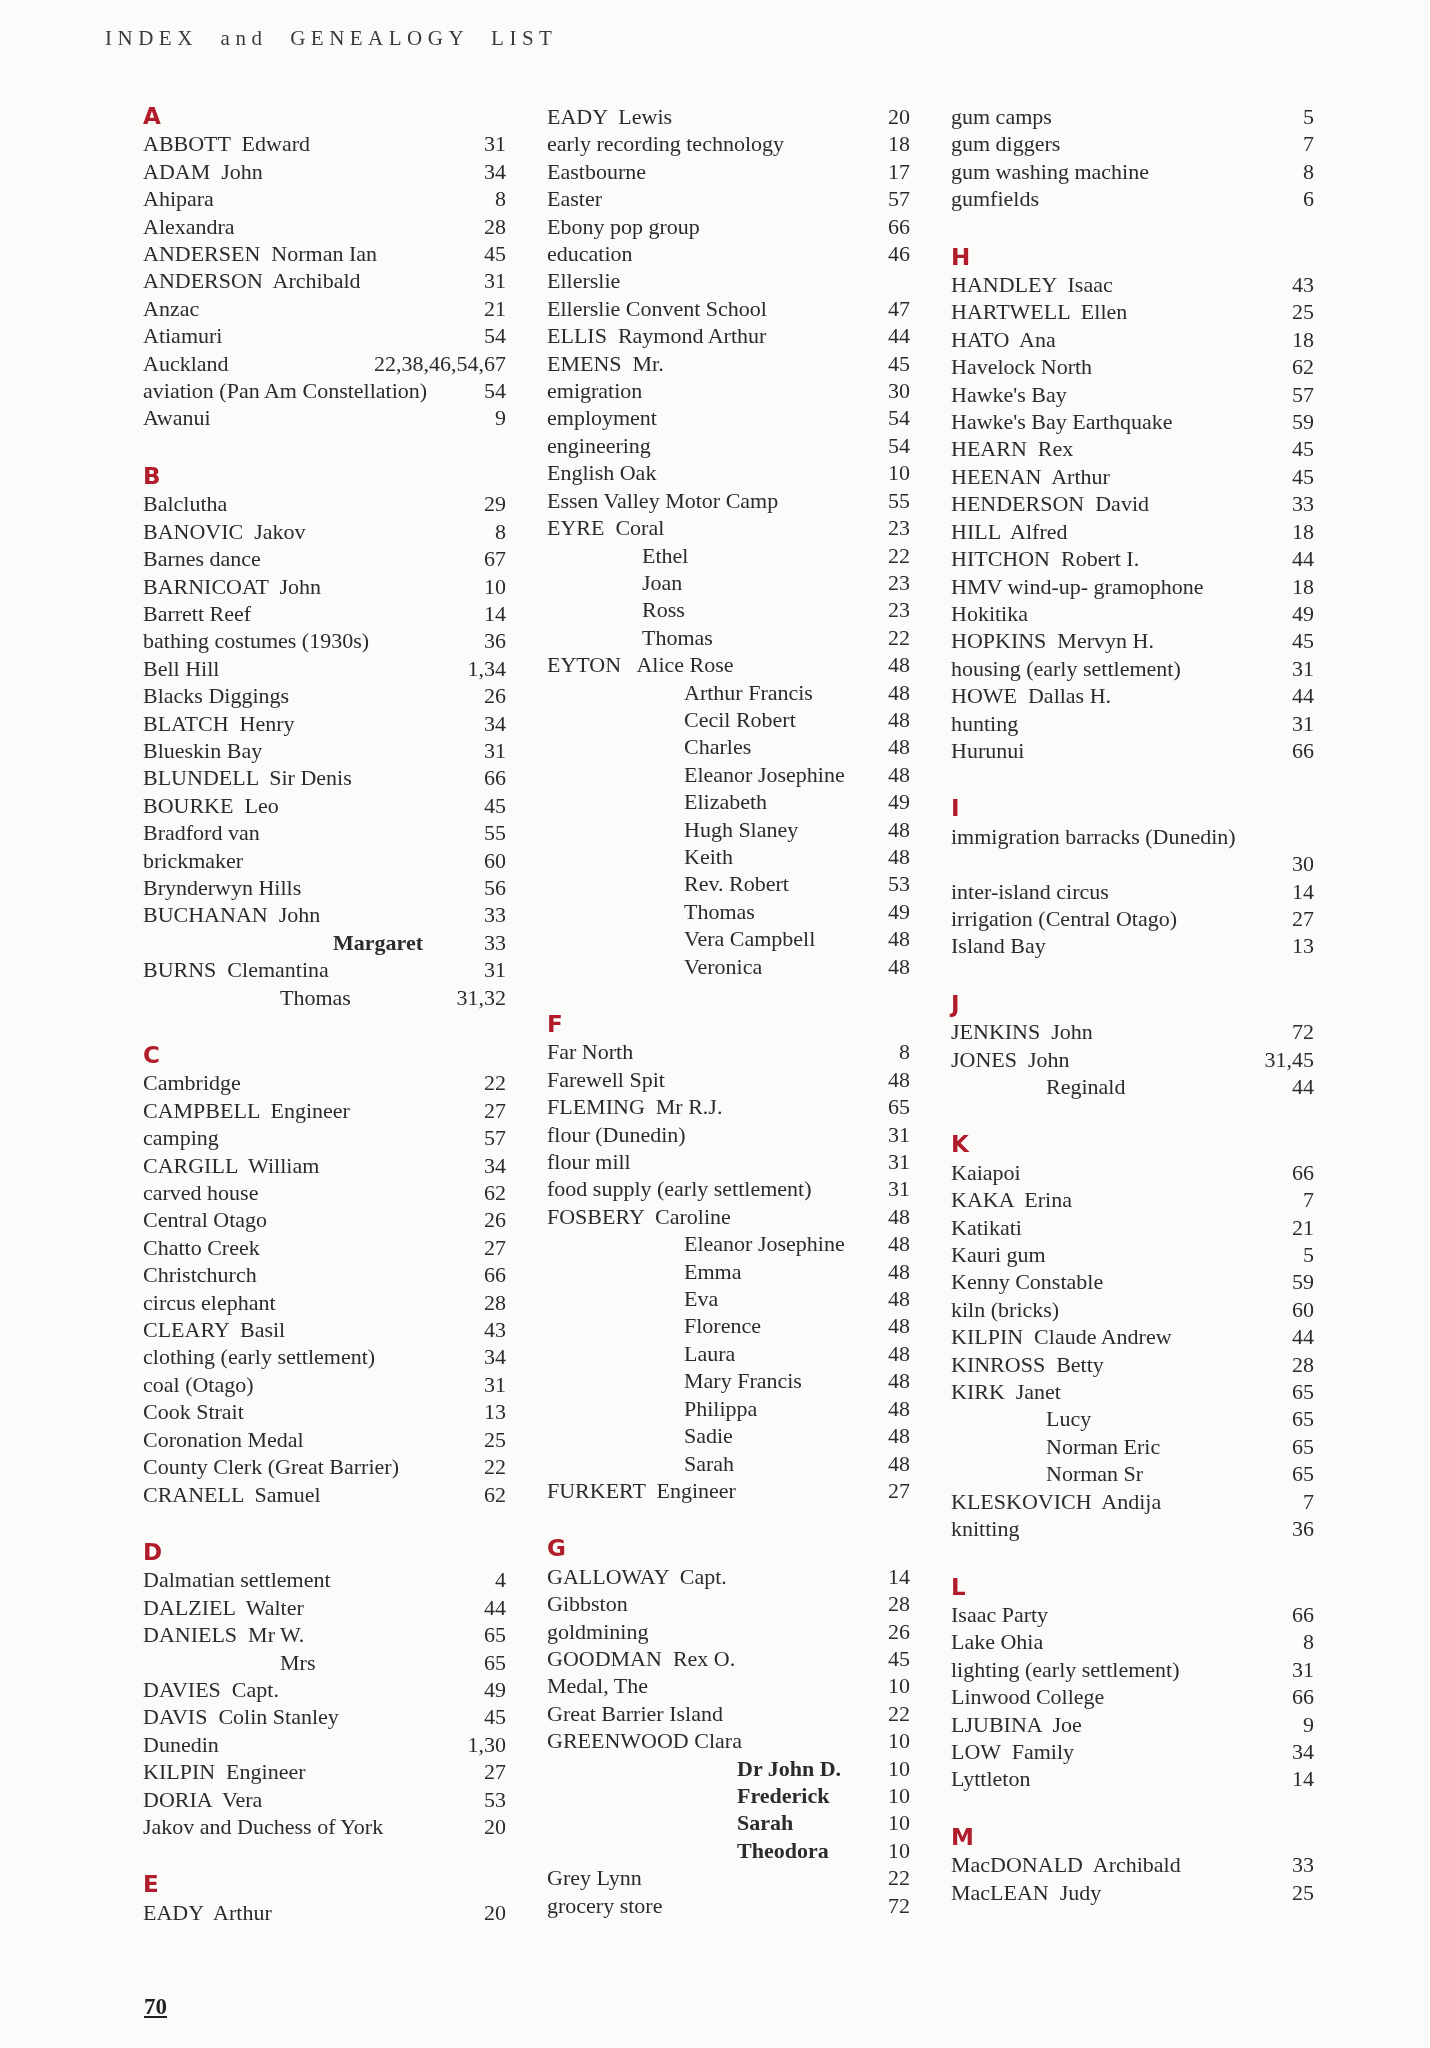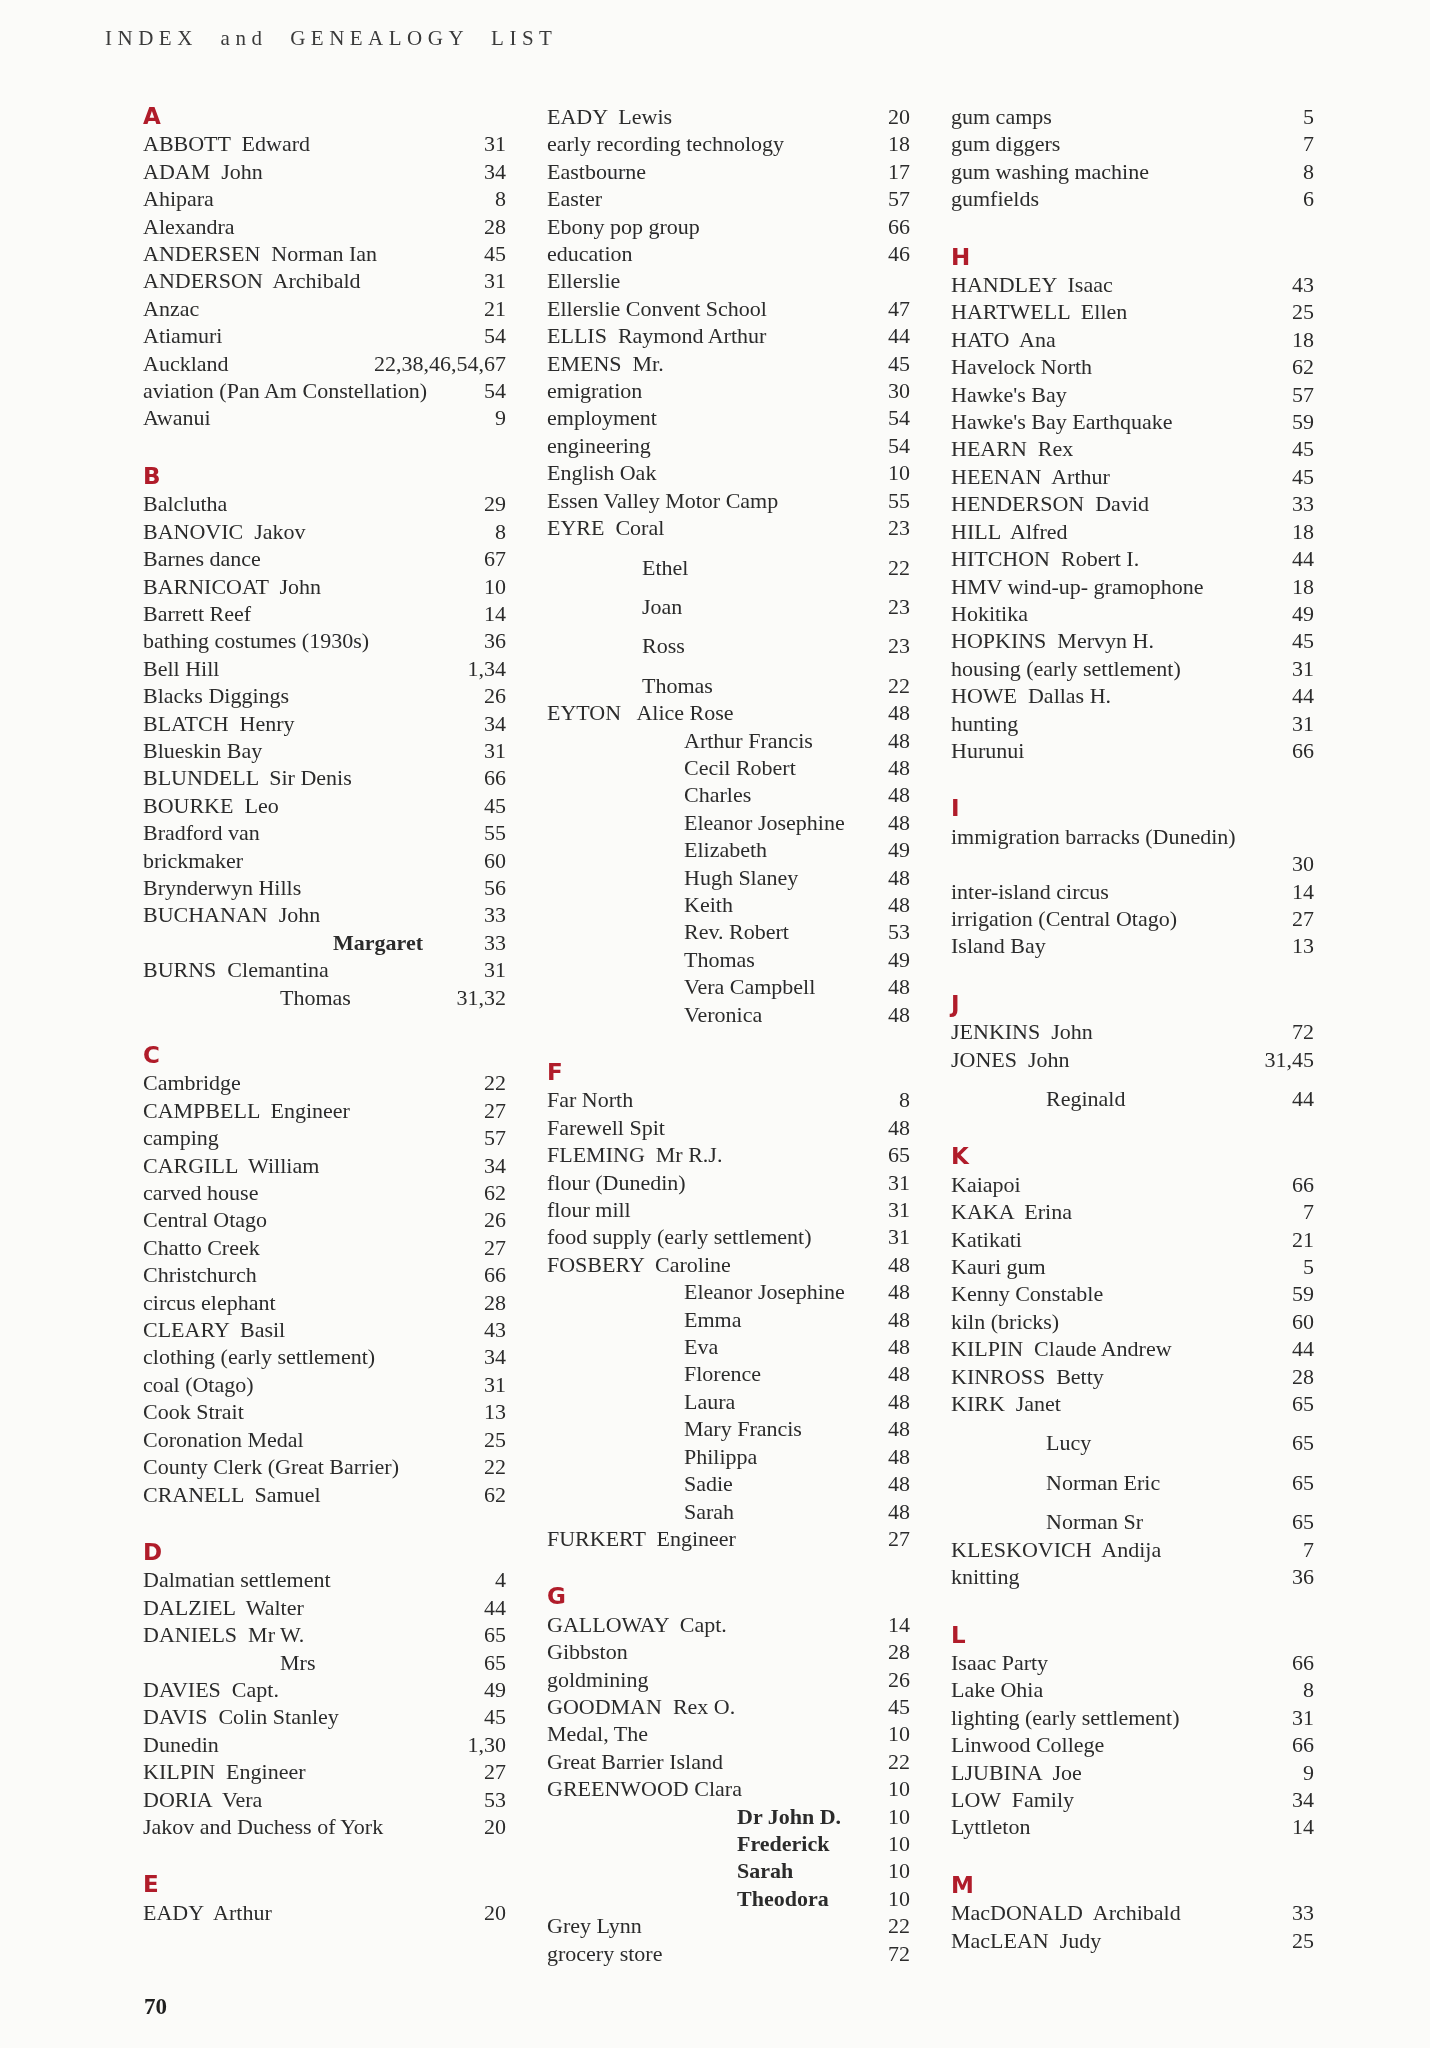--- a/index.html
+++ b/index.html
@@ -32,26 +32,26 @@
     font-family:"DejaVu Sans","Liberation Sans",sans-serif;
     font-weight:bold;font-size:23px;line-height:27.4px;
     color:var(--accent);
   }
   .entry{
     display:flex;justify-content:space-between;align-items:baseline;
     font-size:22px;line-height:27.4px;
   }
   .label{white-space:pre;}
   .pages{margin-left:8px;white-space:nowrap;text-align:right;}
-  .ind1{padding-left:95px;margin-top:12px;}
+  .ind1{padding-left:95px;}
   .ind2{padding-left:137px;}
   .ind3{padding-left:190px;font-weight:bold;}
   .folio{
     position:absolute;left:144px;top:1994px;
-    font-size:23px;font-weight:bold;color:#1f1f1f;
+    font-size:23px;font-weight:bold;color:#1f1f1f;text-decoration:underline;
   }
 </style>
 </head>
 <body>
 
 <div class="page">
   <div class="running-head">INDEX and GENEALOGY LIST</div>
   <div class="columns">
       <div class="column">
         <div class="section">

